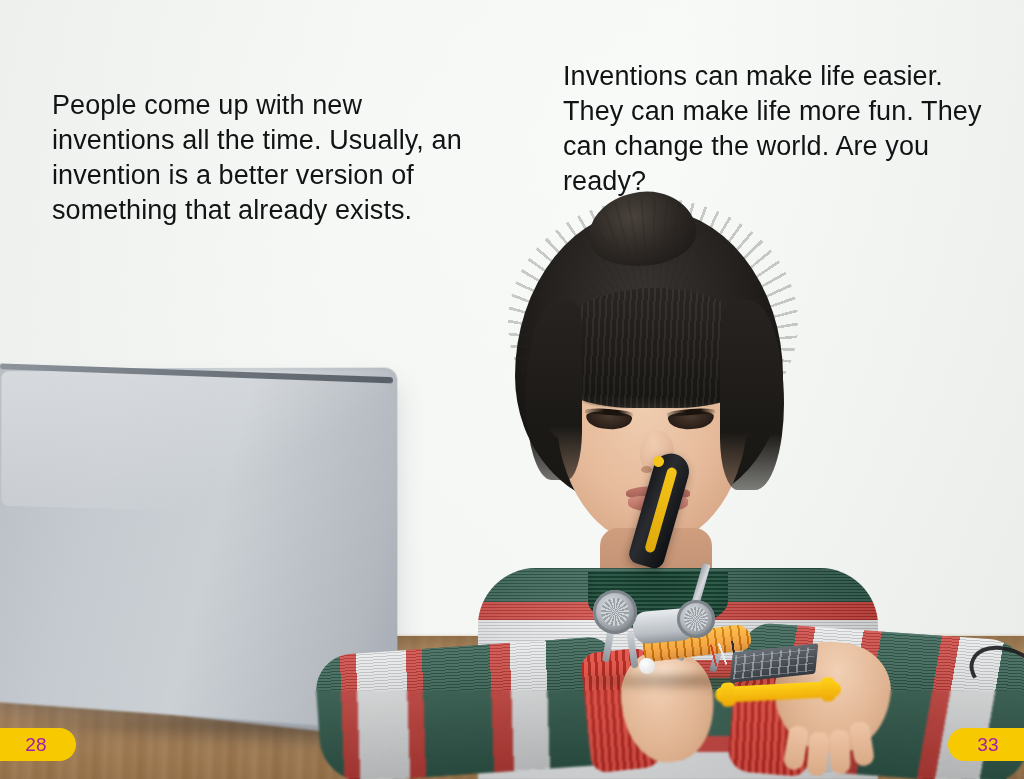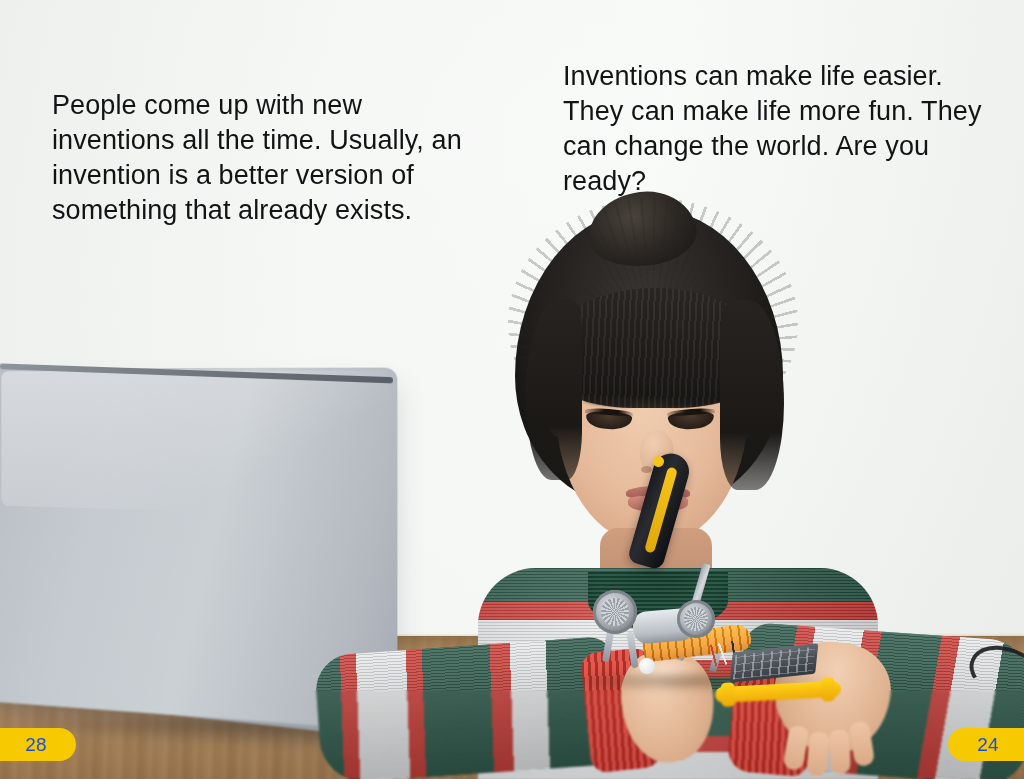--- a/index.html
+++ b/index.html
@@ -527,21 +527,21 @@
   .text-col p { margin: 0; }
   .text-col p + p { margin-top: 26px; }
 
   
   .page-badge {
     position: absolute;
     top: 728px;
     height: 33px;
     min-width: 72px;
     background: #F7C900;
-    color: #1d4ed8;
+    color: #a21caf;
     font-size: 19px;
     line-height: 33px;
     text-align: center;
     font-weight: 400;
     letter-spacing: .3px;
   }
   .page-badge.left  { left: 0;  border-radius: 0 17px 17px 0; padding-right: 4px; }
   .page-badge.right { right: 0; border-radius: 17px 0 0 17px; padding-left: 4px; }
 </style>
 </head>
@@ -640,15 +640,15 @@
   <div class="text-col left">
     <p>People come up with new inventions all the time. Usually, an invention is a better version of something that already exists.</p>
   </div>
 
   <div class="text-col right">
     <p>Inventions can make life easier. They can make life more fun. They can change the world. Are you ready?</p>
   </div>
 
   <div class="page-badge left">28</div>
 
-  <div class="page-badge right">24</div>
+  <div class="page-badge right">33</div>
 
 </div>
 
 </body></html>

